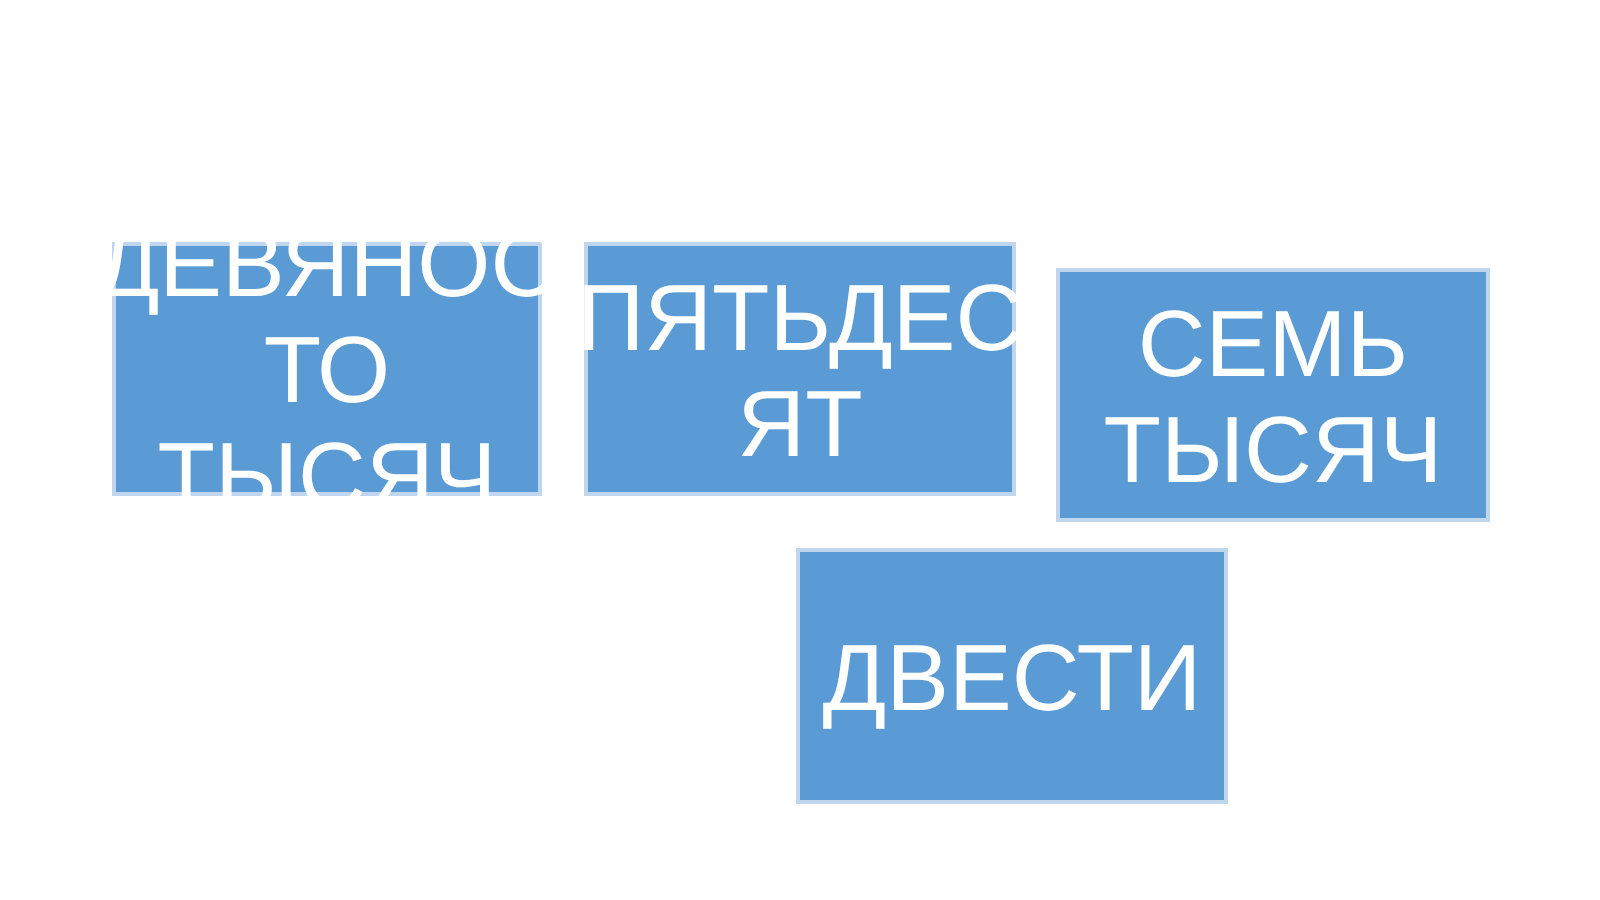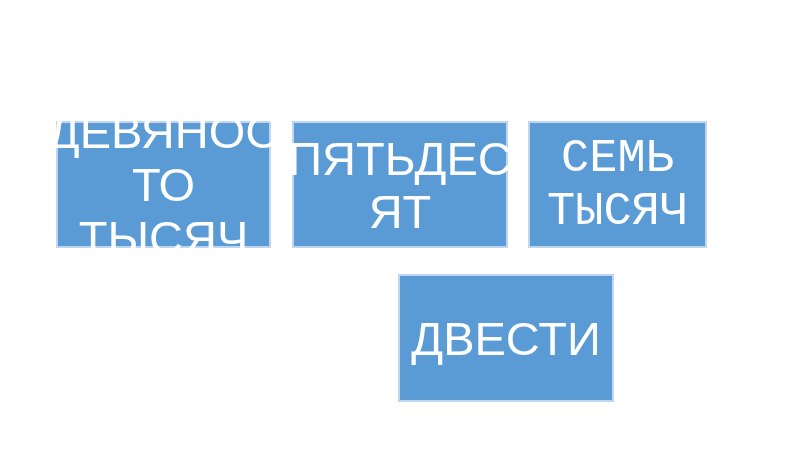--- a/index.html
+++ b/index.html
@@ -34,21 +34,21 @@
     display: flex;
     align-items: center;
     justify-content: center;
     text-align: center;
     font-size: 47px;
     line-height: 53px;
     white-space: pre-line;
   }
   .card-1 { left: 56px;  top: 121px; width: 215px; height: 127px; }
   .card-2 { left: 292px; top: 121px; width: 216px; height: 127px; }
-  .card-3 { left: 528px; top: 121px; width: 179px; height: 127px; font-family: Liberation Mono, monospace; }
+  .card-3 { left: 528px; top: 134px; width: 217px; height: 127px; }
   .card-4 { left: 174px; top: 274px; width: 216px; height: 128px; }
   .card-5 { left: 398px; top: 274px; width: 216px; height: 128px; }
 </style>
 </head>
 <body>
 
 <div class="slide">
 
   <div class="word-card card-1">ДЕВЯНОС
 ТО ТЫСЯЧ</div>

